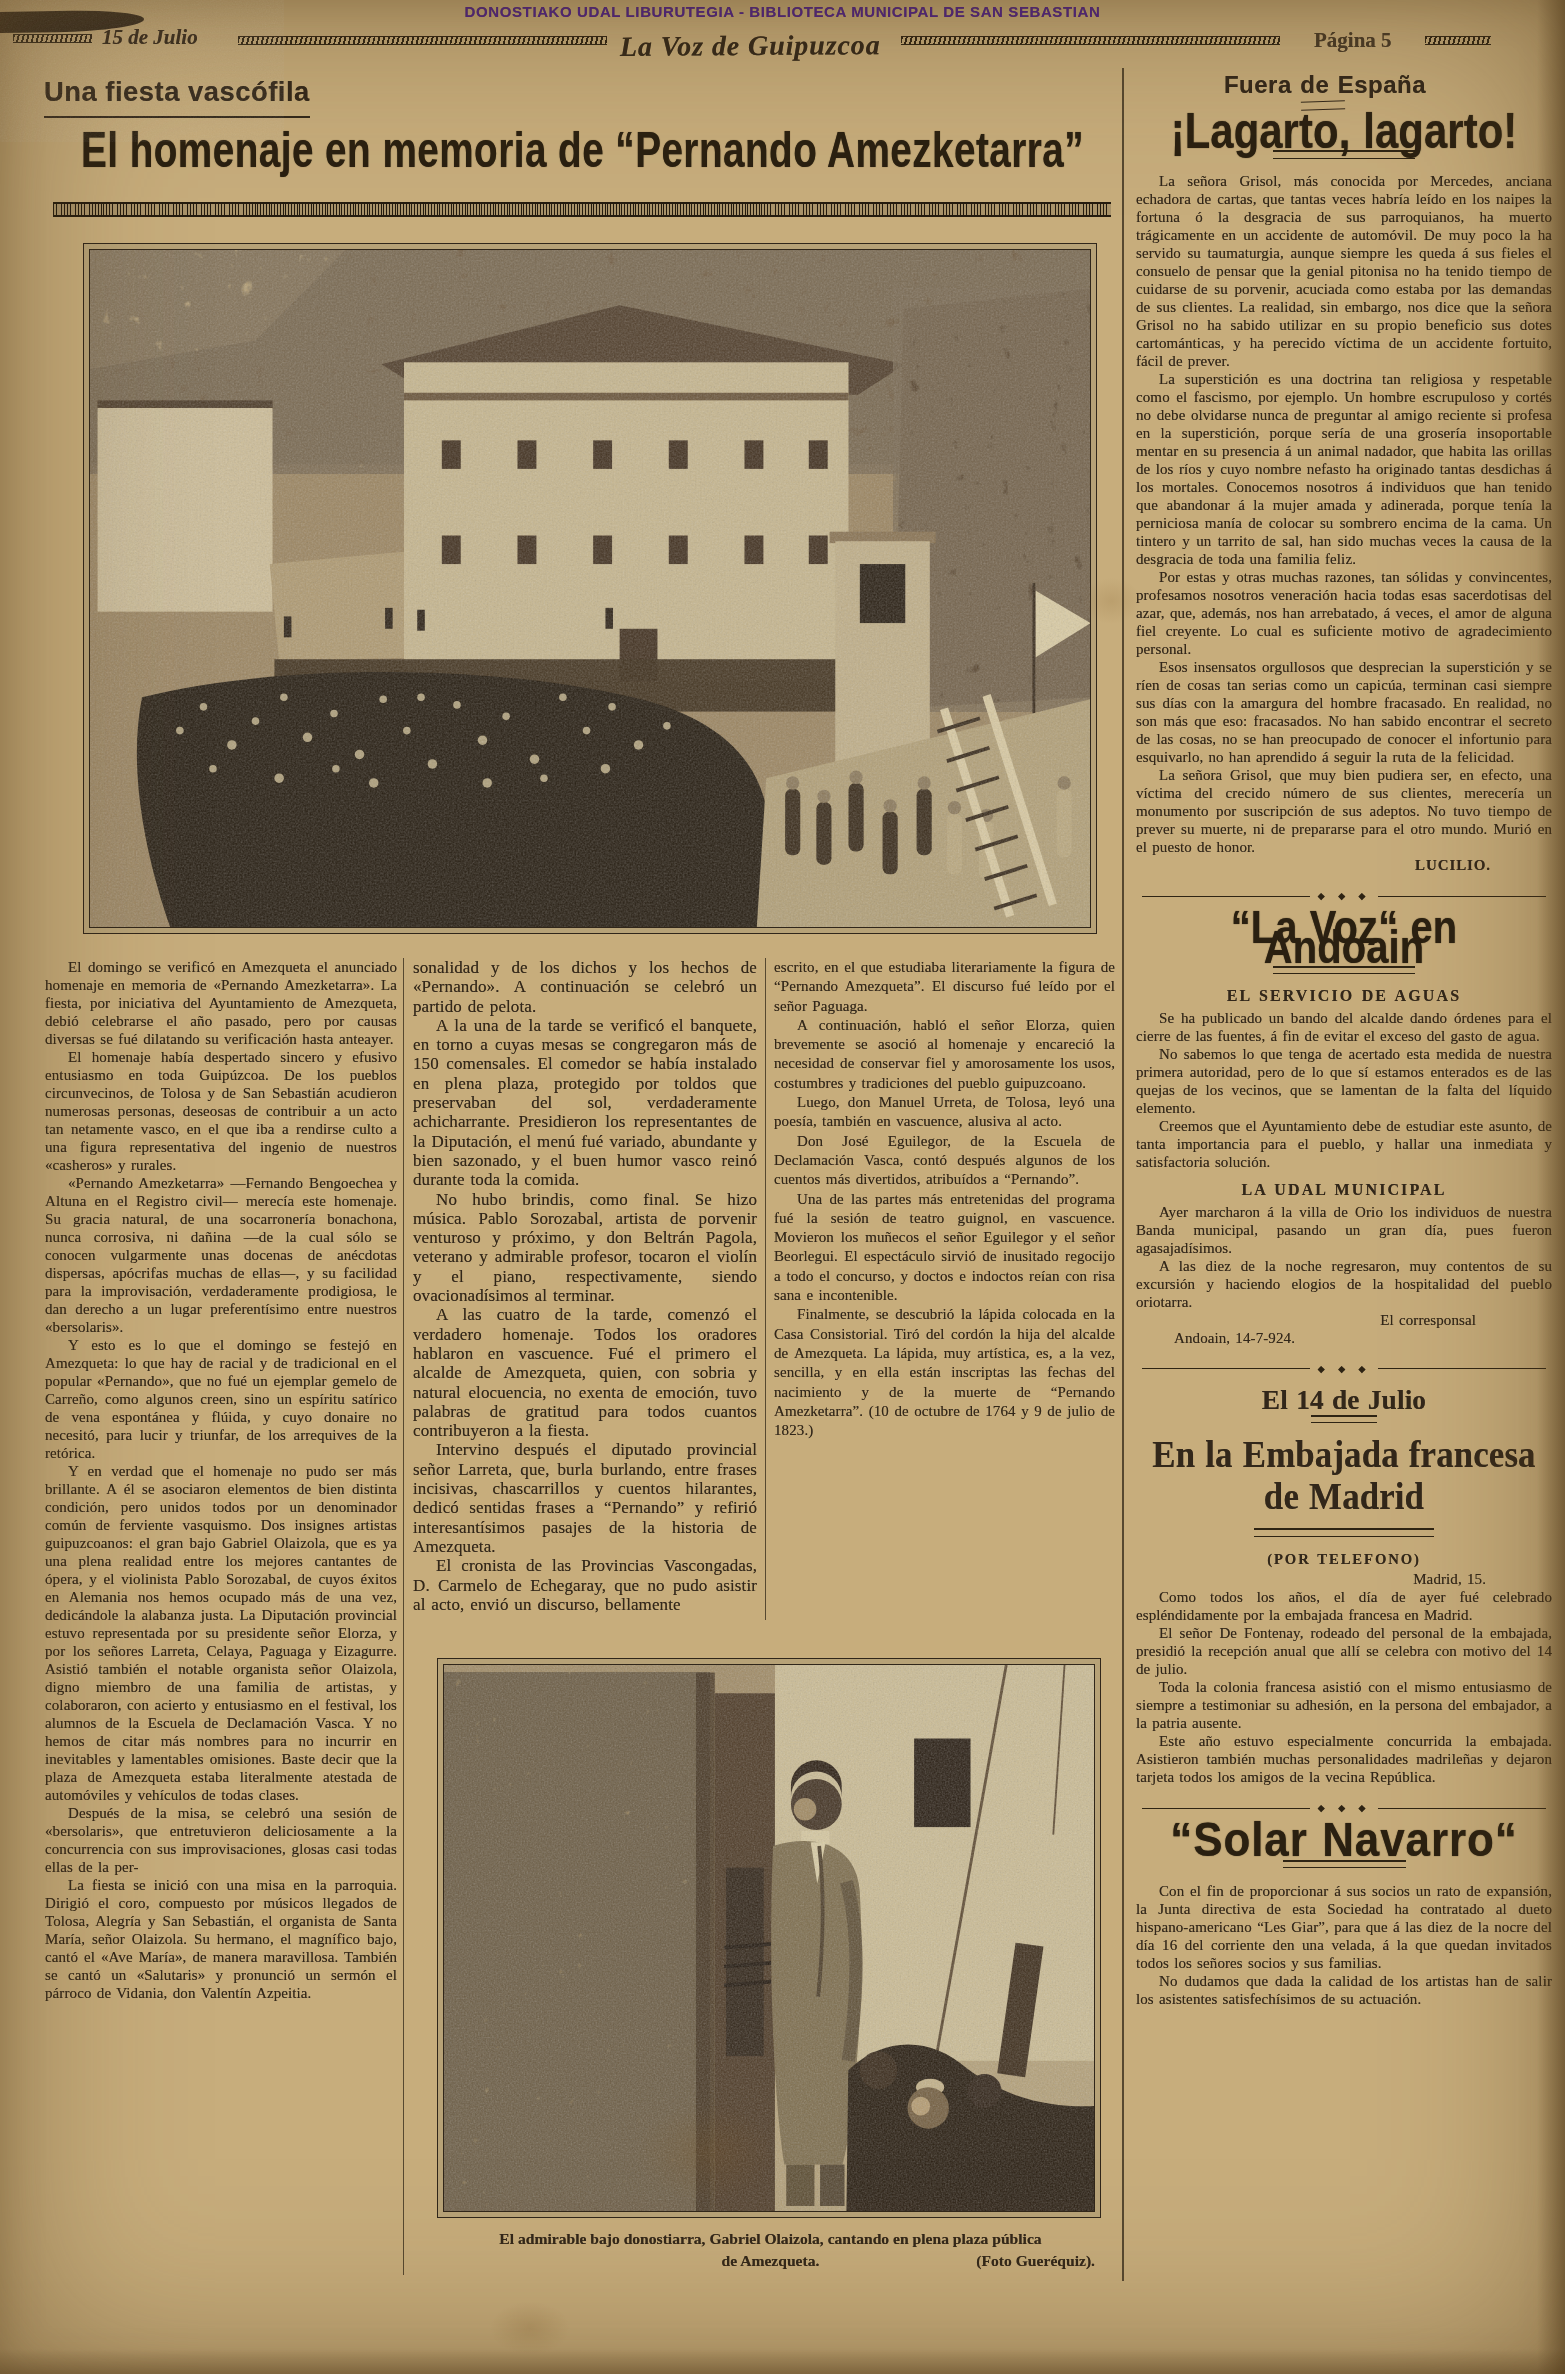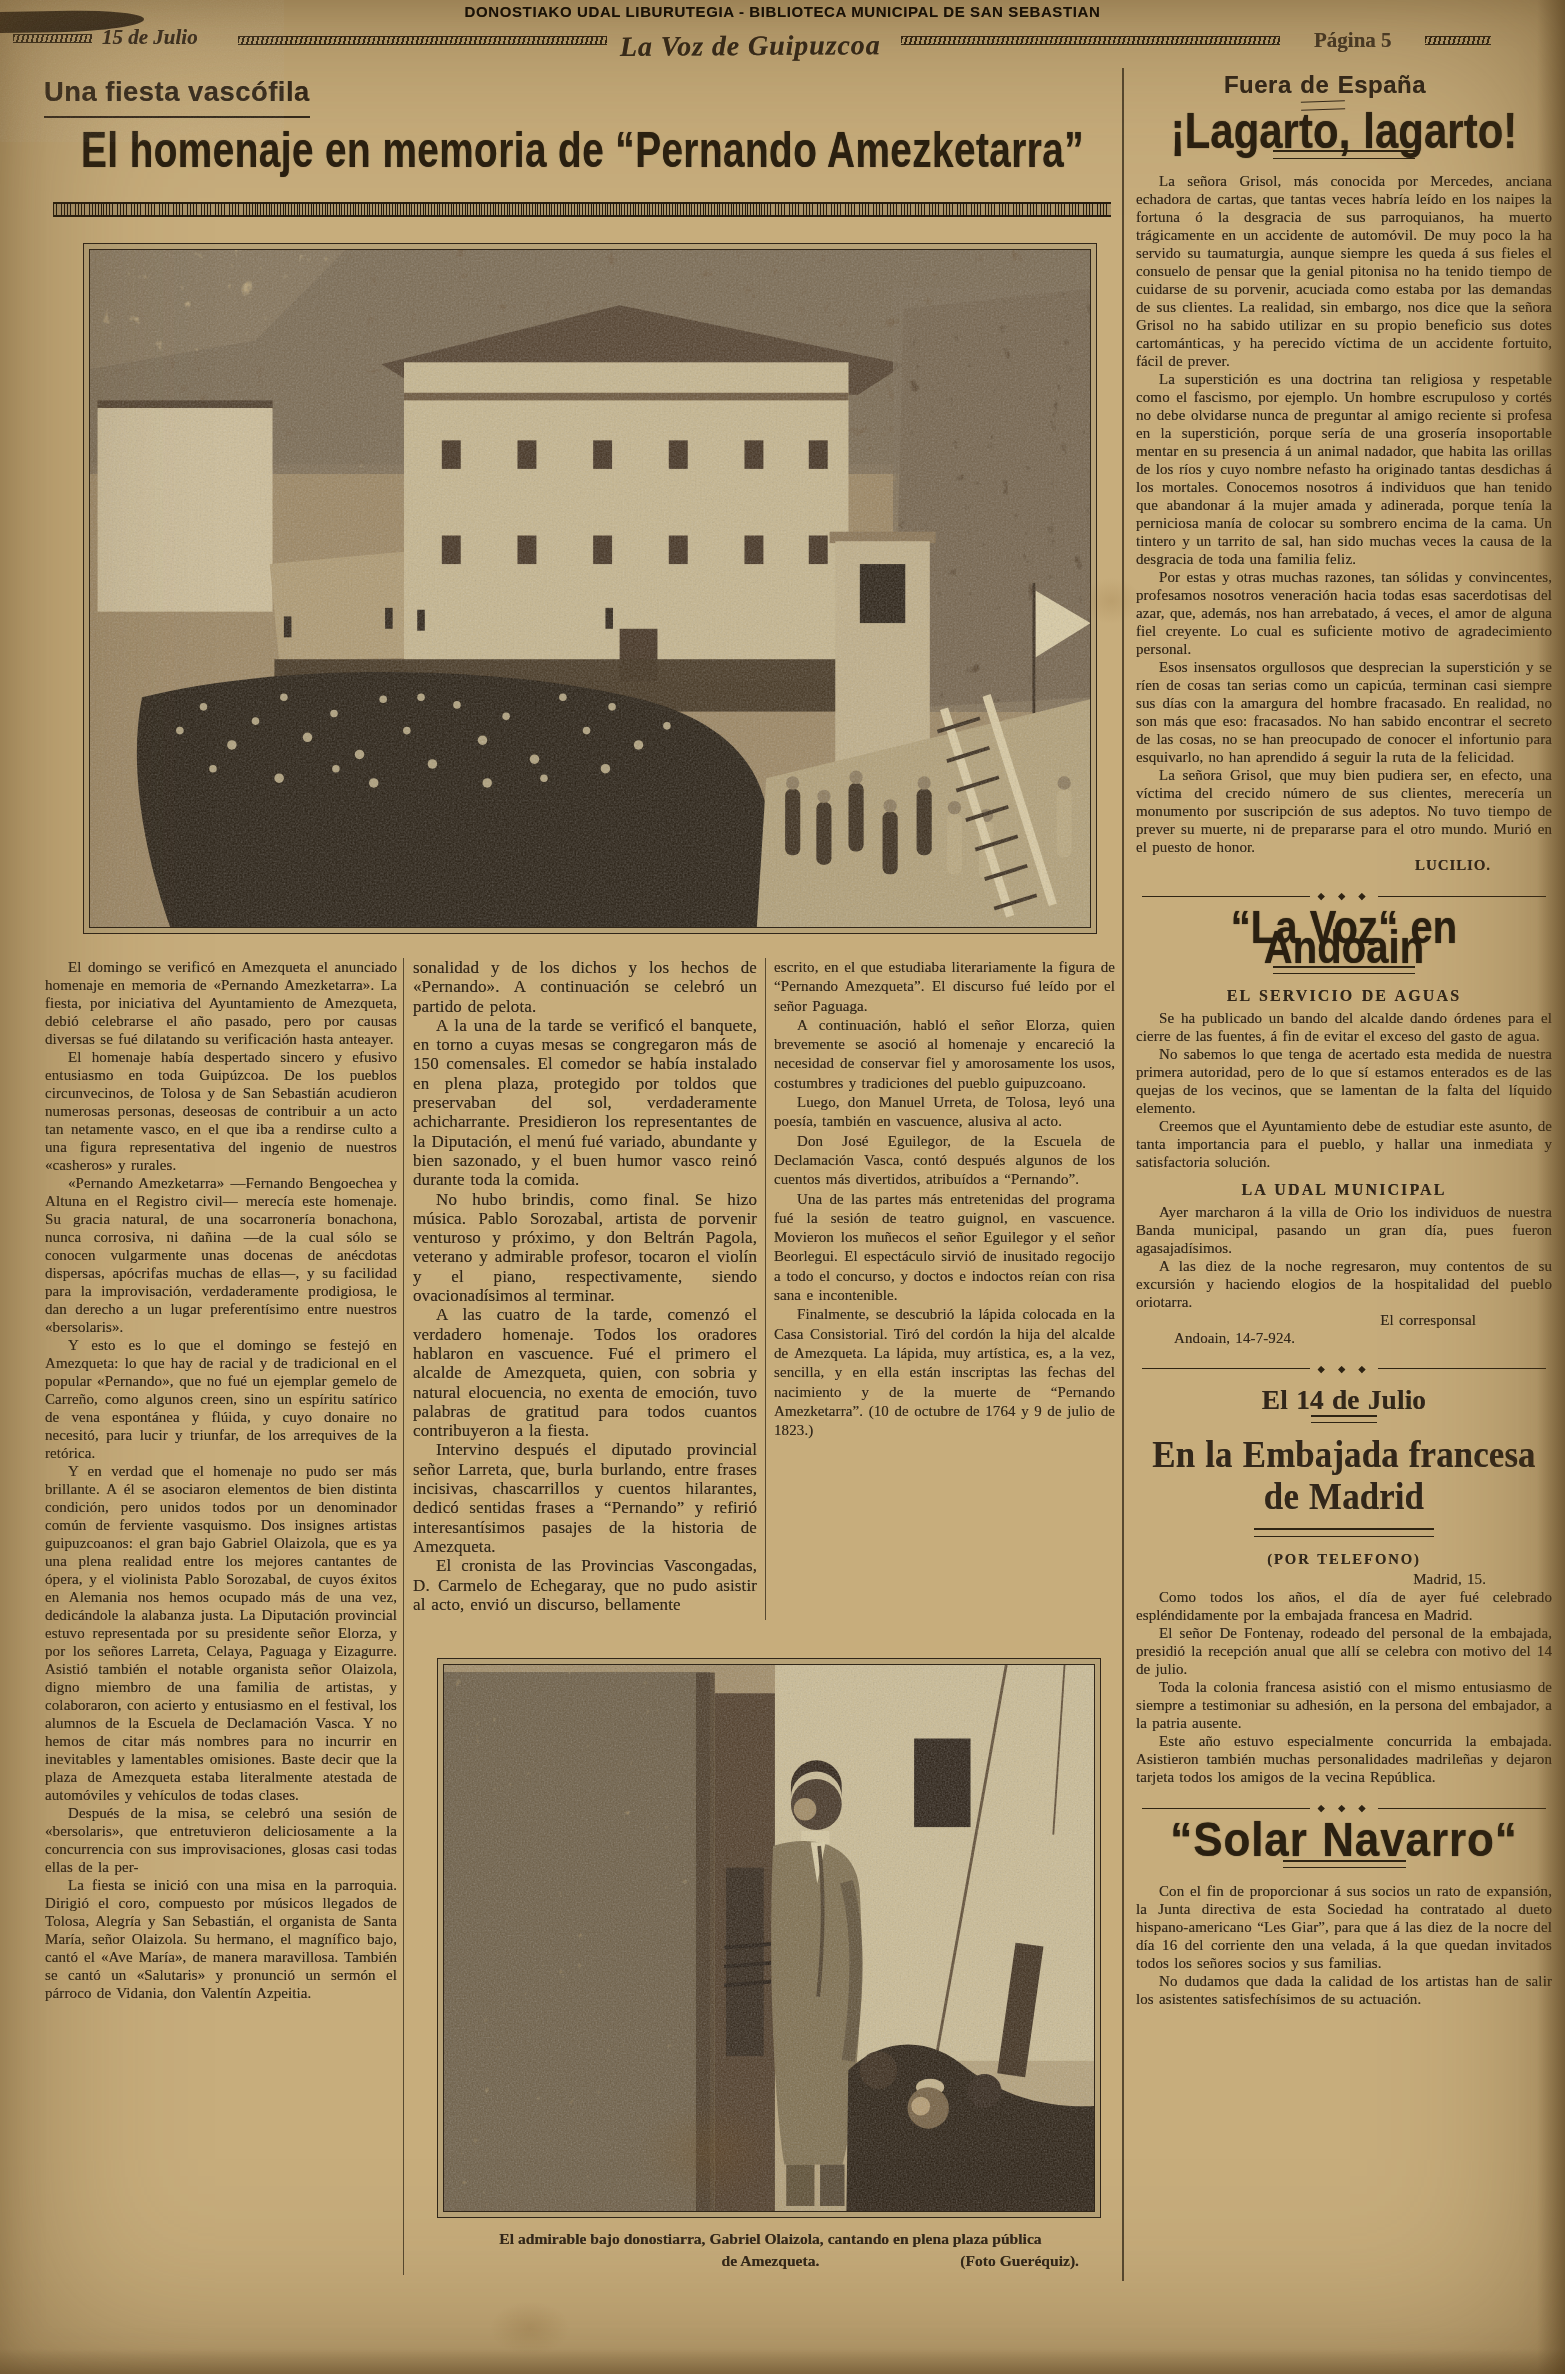--- a/index.html
+++ b/index.html
@@ -19,21 +19,21 @@
   .stain.s1{left:606px;top:2082px;width:199px;height:142px;background:radial-gradient(closest-side,rgba(122,85,35,.22),transparent 70%);}
   .stain.s2{left:473px;top:2290px;width:114px;height:76px;background:radial-gradient(closest-side,rgba(122,85,35,.20),transparent 70%);}
   .stain.s3{left:1069px;top:568px;width:85px;height:66px;background:radial-gradient(closest-side,rgba(122,85,35,.16),transparent 70%);}
   .smudge{position:absolute;left:-17px;top:11.4px;width:161px;height:21px;background:#17100a;border-radius:0 50% 60% 0;transform:rotate(-1deg);opacity:.85;z-index:4;}
 
   .ink{color:#32271a;text-shadow:0 0 0.6px rgba(50,39,26,.55);}
 
   
   .watermark{position:absolute;top:2.8px;left:0;width:100%;text-align:center;
     font-family:"Liberation Sans","DejaVu Sans",sans-serif;font-size:15px;letter-spacing:0.6px;
-    color:#000000;font-weight:600;z-index:3;}
+    color:#4c1d95;font-weight:600;z-index:3;}
 
   
   .hatch{background:
      repeating-linear-gradient(104deg,#2e2414 0 1.9px,rgba(0,0,0,0) 1.9px 4.7px);
      border-top:1.9px solid #2e2414;border-bottom:1.9px solid #2e2414;height:6.6px;position:absolute;z-index:2;}
   .mast-date{position:absolute;left:102px;top:24.6px;font-size:21px;font-weight:bold;font-style:italic;z-index:3;}
   .mast-title{position:absolute;left:620px;top:30px;font-size:28px;font-weight:bold;font-style:italic;
     letter-spacing:0.9px;transform:rotate(-.4deg);z-index:3;}
   .mast-page{position:absolute;left:1314px;top:28px;font-size:21px;font-weight:bold;z-index:3;opacity:.85;}
 
@@ -65,21 +65,21 @@
   .col{position:absolute;text-align:justify;z-index:1;}
   .col p, .right-col p{margin:0;text-indent:23px;}
   .col p.noindent, .right-col p.noindent{text-indent:0;}
   .col1{left:45px;top:958px;width:352px;font-size:15px;line-height:18px;letter-spacing:0.1px;word-spacing:1.5px;}
   .col2{left:413px;top:958px;width:344px;font-size:17px;line-height:19.3px;letter-spacing:0.1px;word-spacing:1.5px;}
   .col3{left:774px;top:958px;width:341px;font-size:15px;line-height:19.3px;letter-spacing:0.1px;word-spacing:1.5px;}
 
   
   .caption{position:absolute;left:445px;top:2228px;width:651px;text-align:center;font-weight:bold;font-size:15.6px;line-height:22px;z-index:2;}
   .caption .cap2{position:relative;display:block;}
-  .caption .credit{position:absolute;right:17px;top:0;font-weight:bold;}
+  .caption .credit{position:absolute;right:1px;top:0;font-weight:bold;}
 
   
   .right-col{position:absolute;left:1136px;top:76px;width:416px;font-size:15px;line-height:18px;
     text-align:justify;letter-spacing:0.1px;word-spacing:1.3px;z-index:1;}
   .right-col h1{font-family:"Liberation Sans","DejaVu Sans",sans-serif;font-weight:bold;text-align:center;
     margin:0;color:#2a2011;text-shadow:0 0 1.1px rgba(42,32,17,.8);}
   .h-lagarto{font-size:44px;transform:scale(.95,1.12);transform-origin:center top;margin-top:11.4px !important;}
   .h-andoain{font-size:42px;transform:scale(.95,1.1);transform-origin:center top;}
   .h-solar{font-size:44px;letter-spacing:0.9px;transform:scaleY(1.08);transform-origin:center top;}
   .h-embajada{font-family:"Liberation Serif","DejaVu Serif",serif;font-size:36px;line-height:42px;

